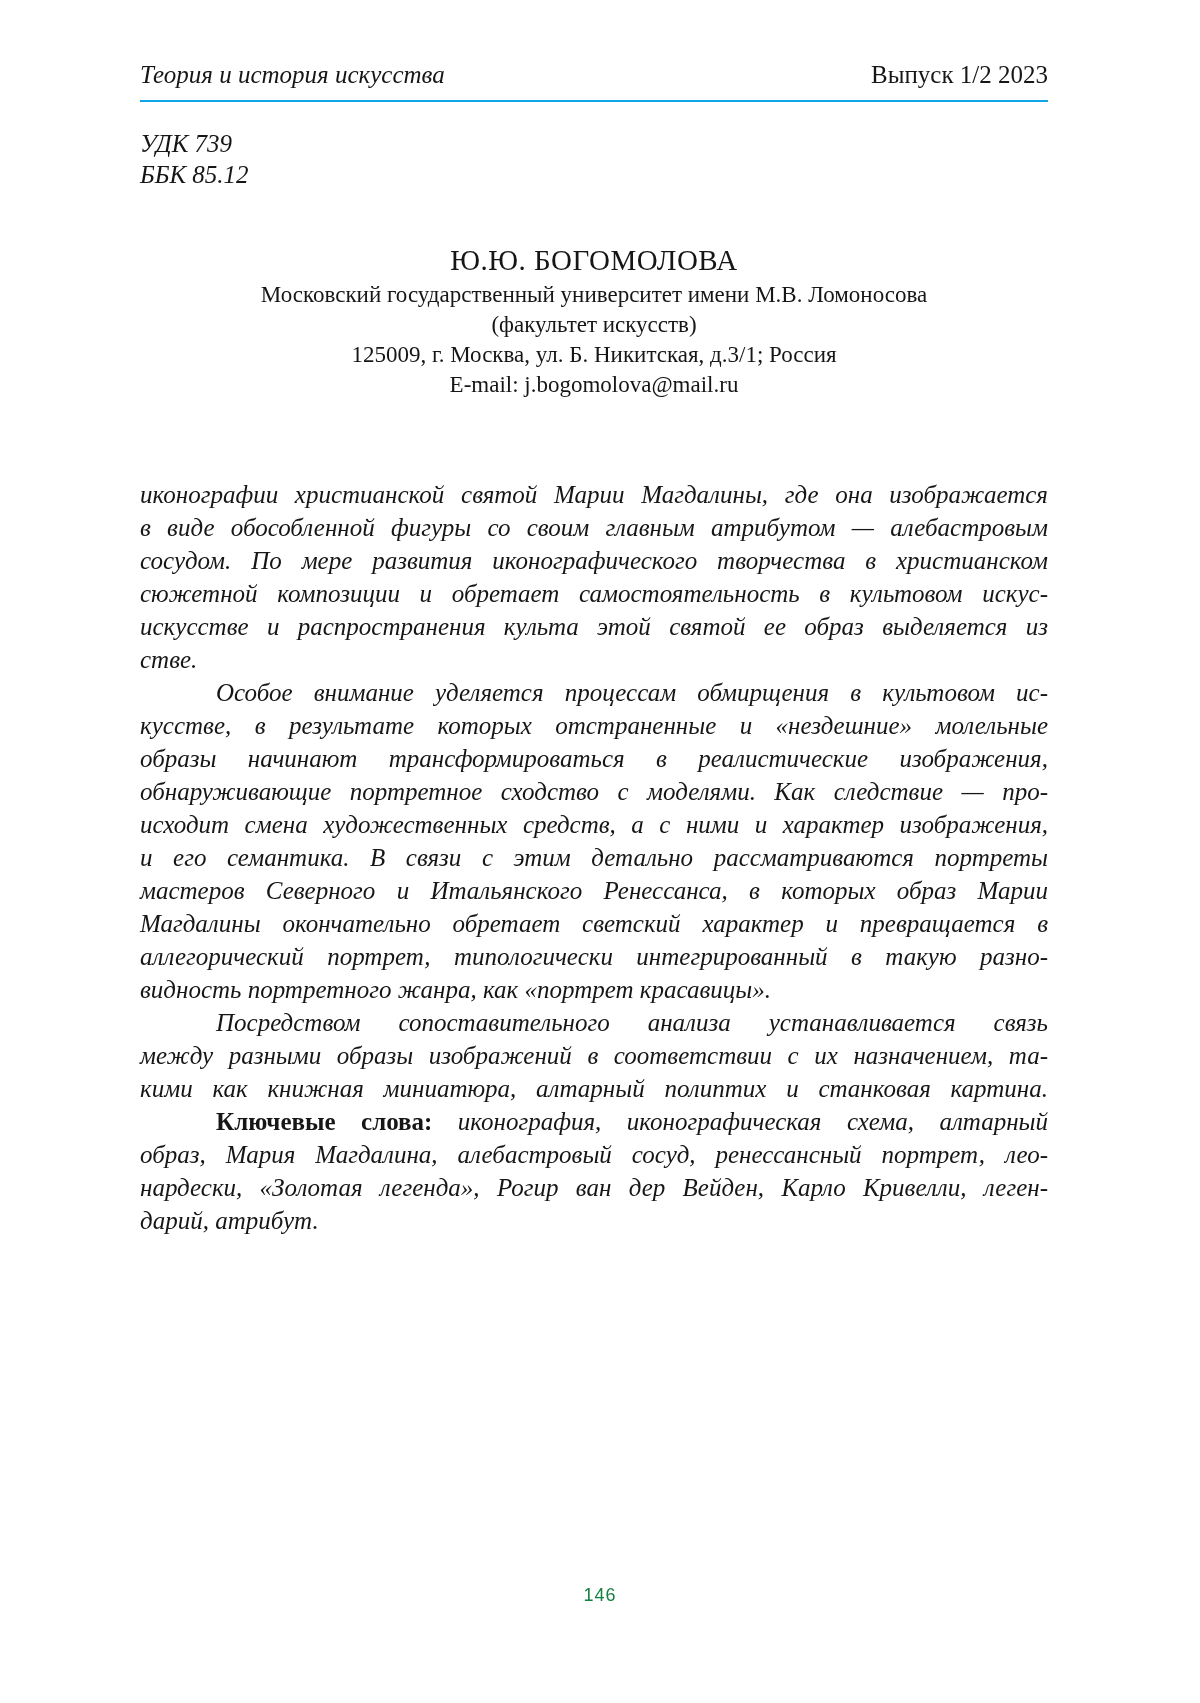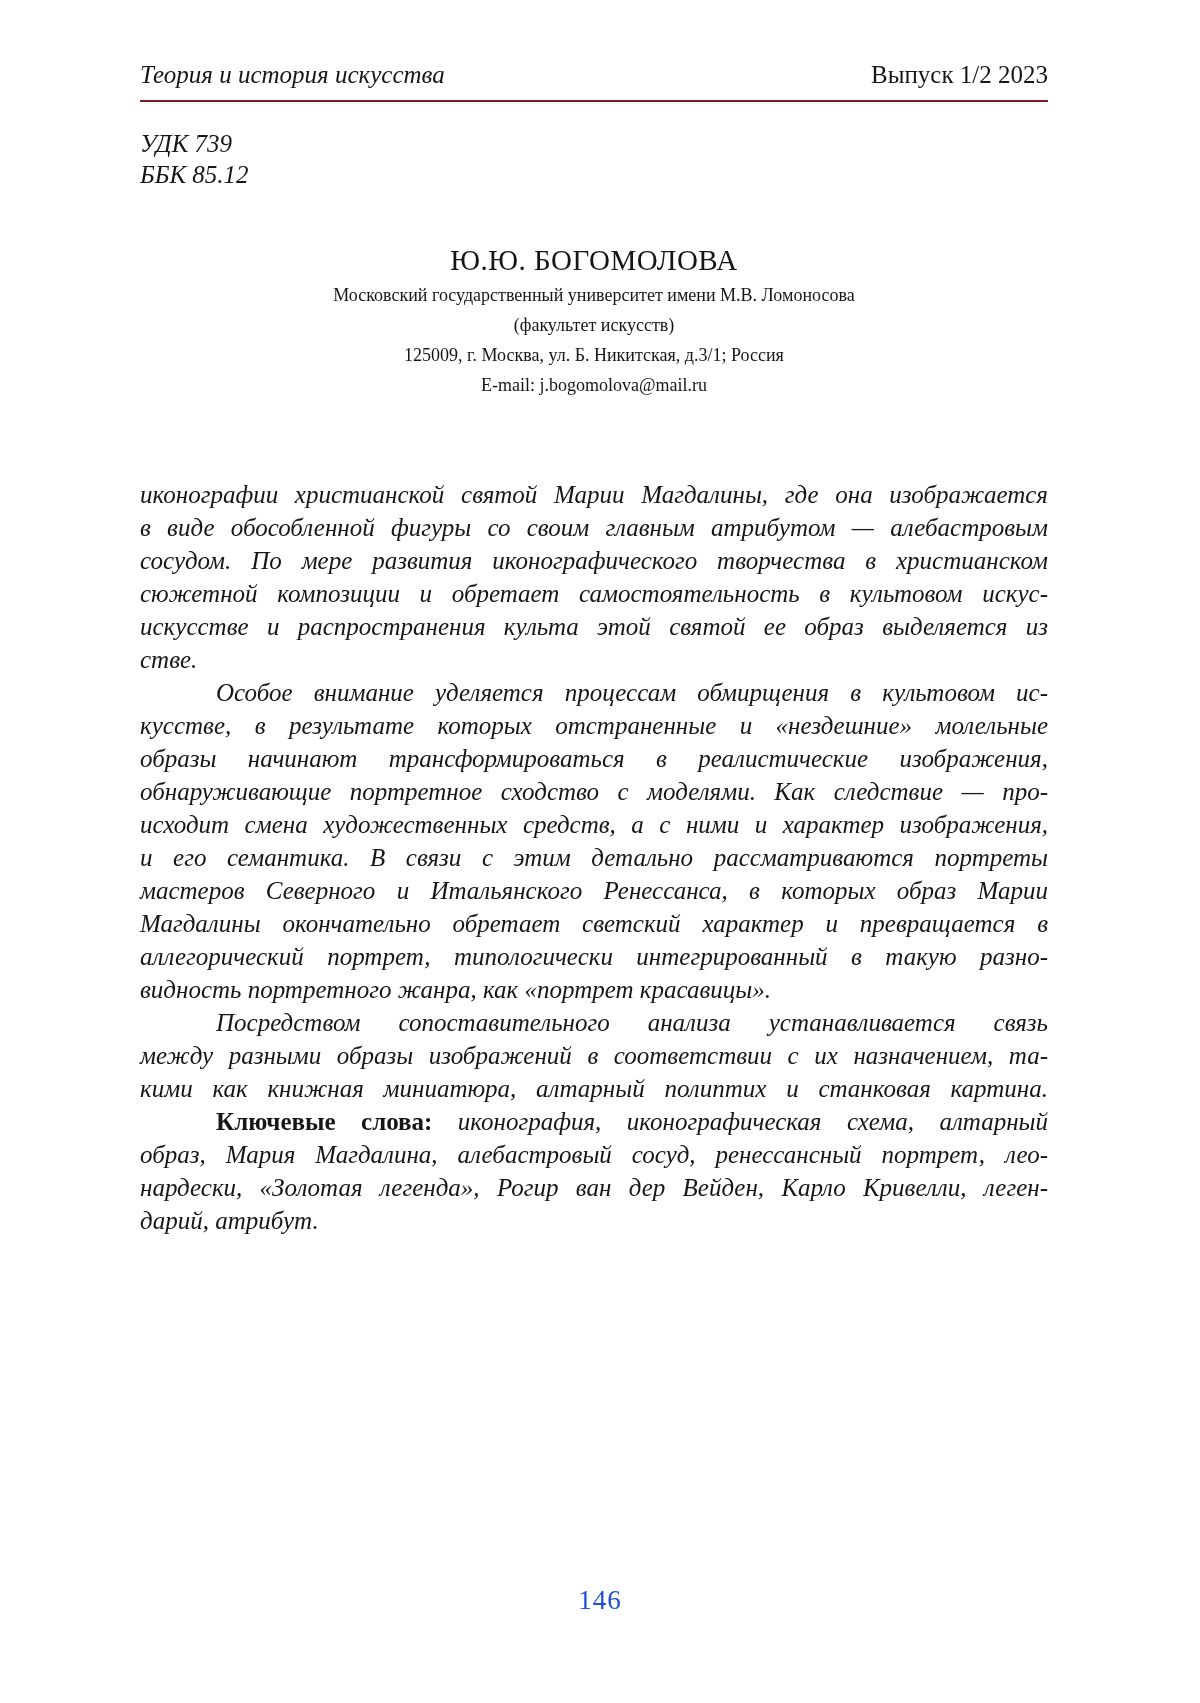--- a/index.html
+++ b/index.html
@@ -16,21 +16,21 @@
     font-family: "Liberation Serif", "DejaVu Serif", serif;
     overflow: hidden;
   }
   
   .running-header {
     display: flex;
     justify-content: space-between;
     align-items: flex-end;
     margin: 60px 152px 0 140px;
     padding-bottom: 10px;
-    border-bottom: 2px solid #7f1d1d;
+    border-bottom: 2px solid #0ea5e9;
     font-size: 25px;
     line-height: 30px;
   }
   .running-header .journal-section { font-style: italic; }
   .running-header .issue { font-style: normal; }
 
   
   .classification {
     margin: 26px 152px 0 140px;
     font-size: 25px;
@@ -53,21 +53,21 @@
   .author-name {
     margin: 52px 152px 0 140px;
     text-align: center;
     font-size: 29px;
     line-height: 36px;
     letter-spacing: 0.5px;
   }
   .affiliation-block {
     margin: 2px 152px 0 140px;
     text-align: center;
-    font-size: 18px;
+    font-size: 23px;
     line-height: 30px;
   }
 
   
   .abstract {
     margin: 78px 152px 0 140px;
     font-style: italic;
     font-size: 25px;
     line-height: 33px;
   }
@@ -84,23 +84,23 @@
     font-weight: bold;
   }
 
   
   .page-number {
     position: absolute;
     top: 1585px;
     left: 0;
     width: 100%;
     text-align: center;
-    font-family: Liberation Serif, serif;
-    font-size: 27px;
-    color: #1d4ed8;
+    font-family: Liberation Sans, sans-serif;
+    font-size: 18px;
+    color: #15803d;
     letter-spacing: 1px;
   }
 </style>
 </head>
 <body>
 
 <div class="page">
 
   <div class="running-header">
     <span class="journal-section">Теория и история искусства</span>

